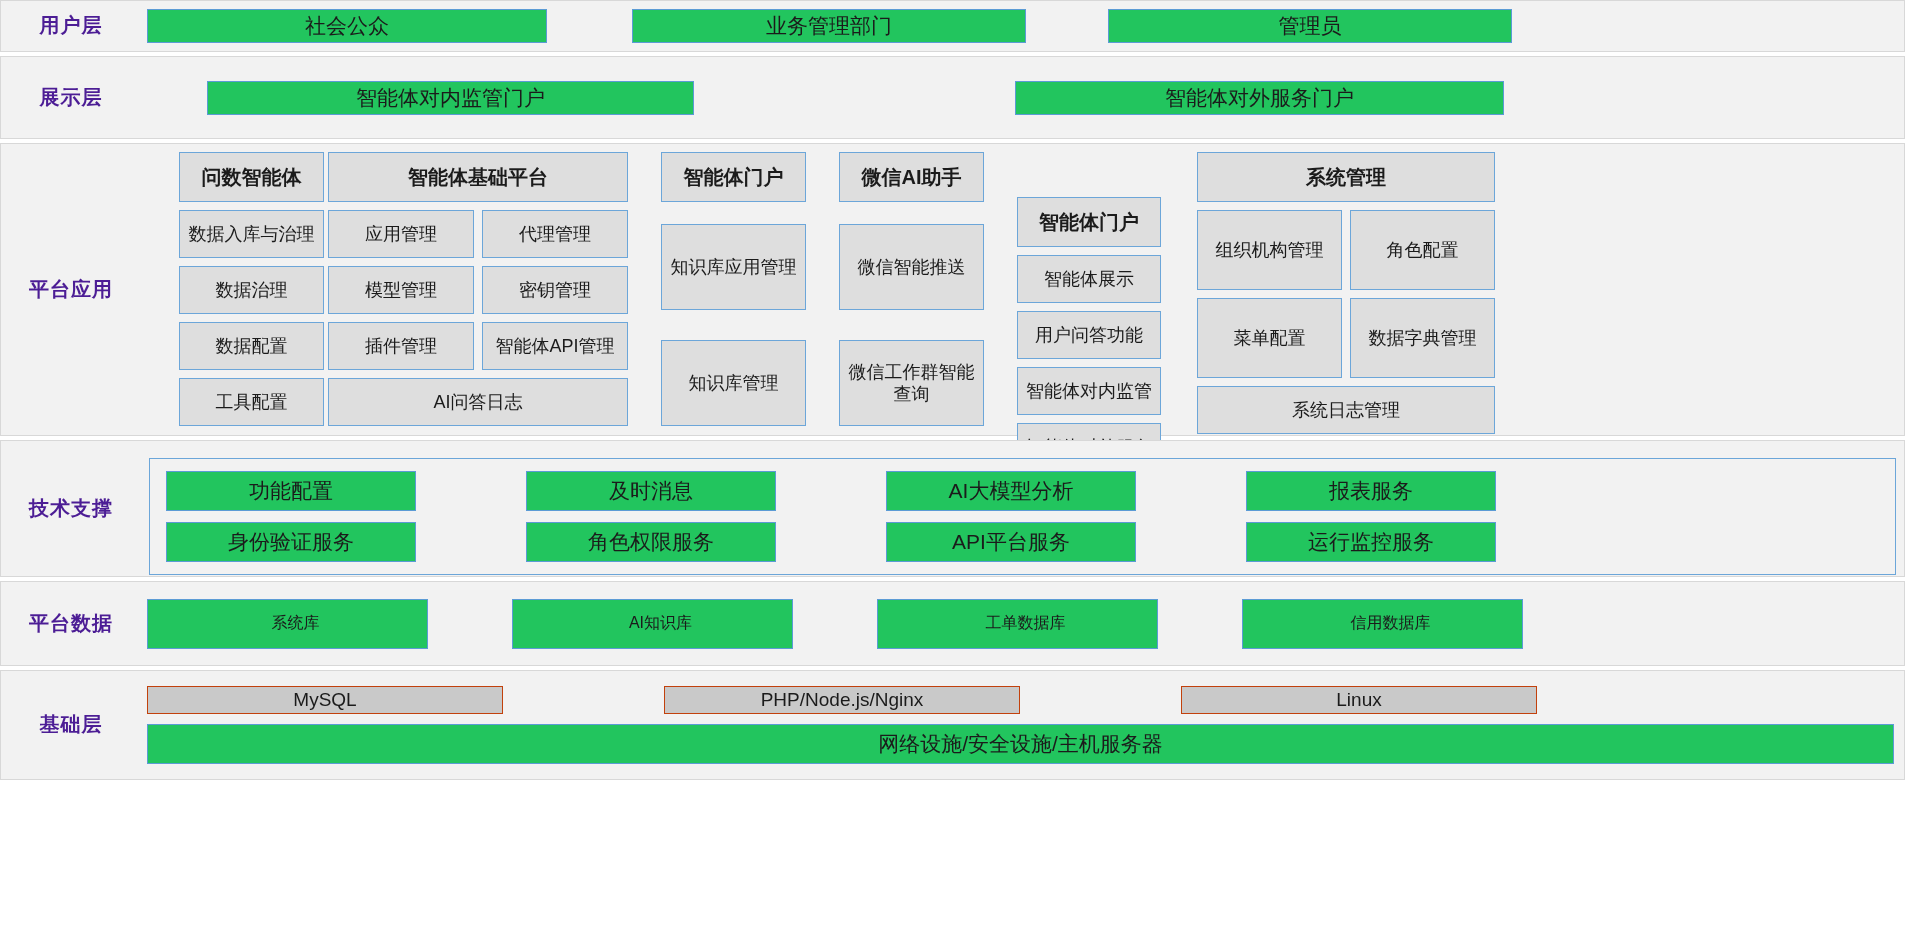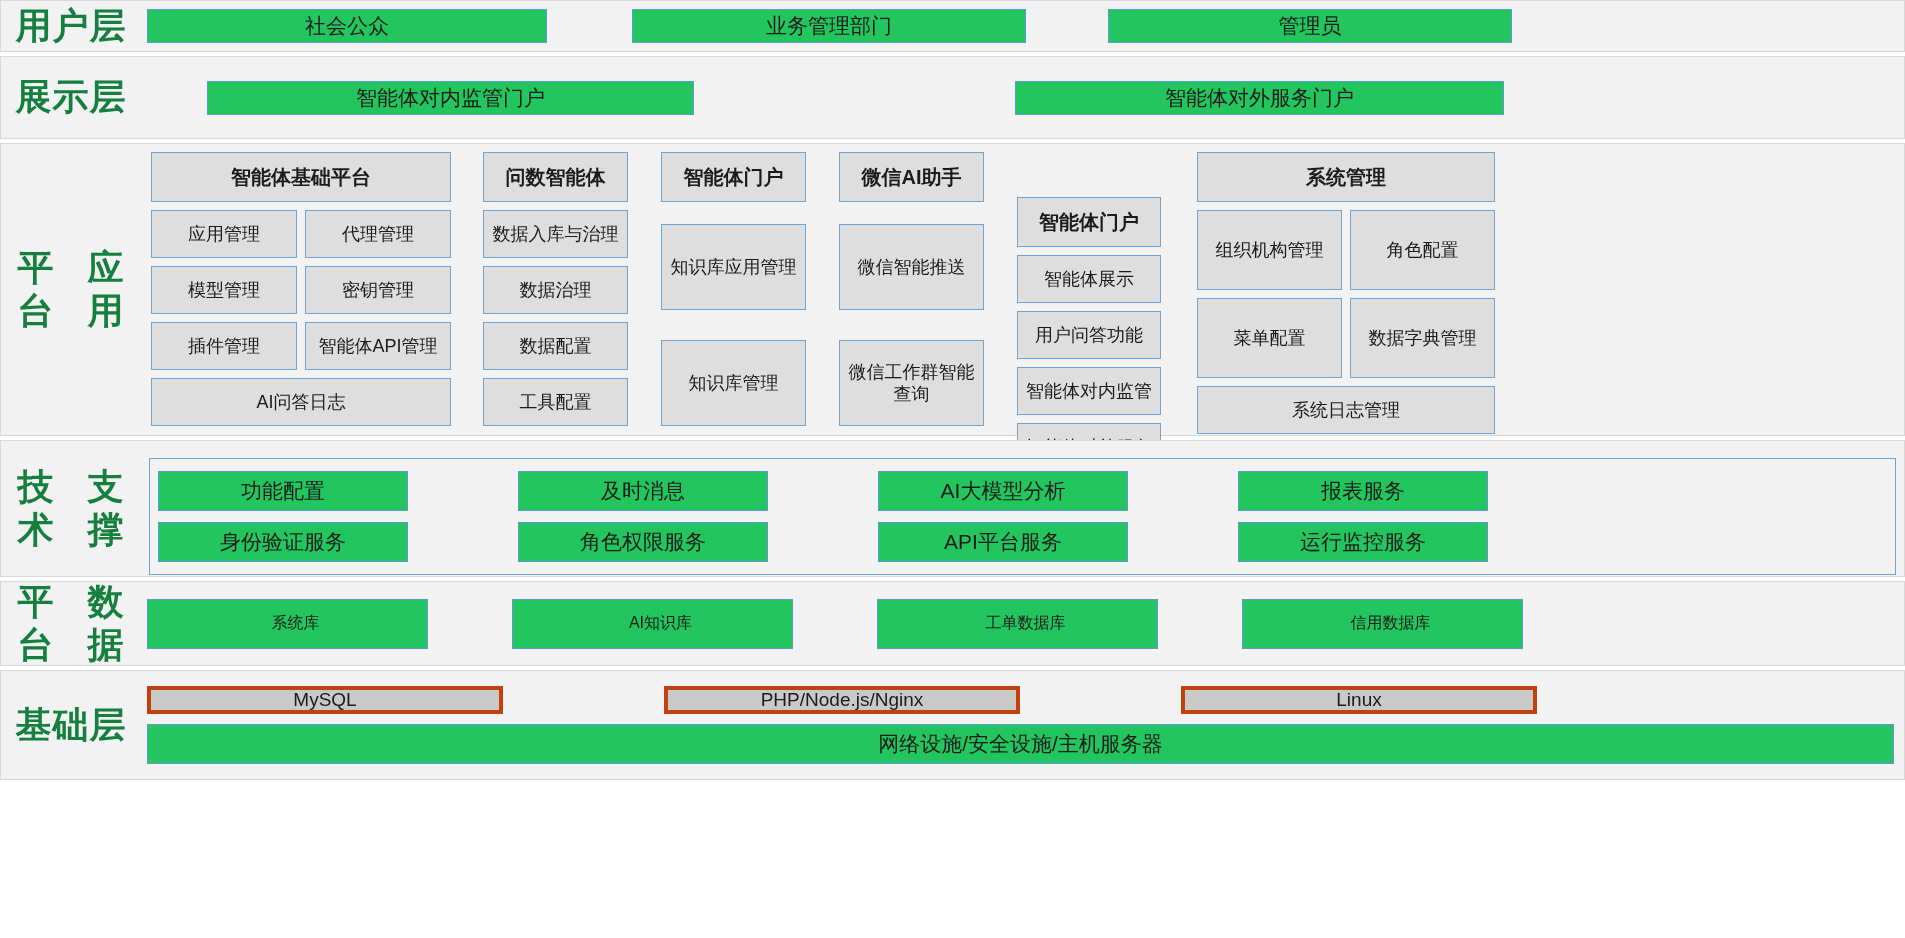--- a/index.html
+++ b/index.html
@@ -28,22 +28,22 @@
   }
   .layer + .layer{margin-top:4px;}
 
   .layer-label{
     width:140px;
     min-width:140px;
     display:flex;
     align-items:center;
     justify-content:center;
     font-weight:bold;
-    font-size:36px;
-    color:#15803d;
+    font-size:20px;
+    color:#4c1d95;
     letter-spacing:1px;
     line-height:1.18;
     text-align:center;
     box-sizing:border-box;
   }
   .layer-label span{display:block;}
 
   .layer-body{
     flex:1;
     display:flex;
@@ -76,21 +76,21 @@
     text-align:center;
     line-height:1.25;
     padding:2px 4px;
   }
   .gray-box.head{
     font-weight:bold;
     font-size:20px;
   }
   .lightgray-box{
     background:#c9c9c9;
-    border:4px solid #c2410c;
+    border:1px solid #c2410c;
     color:#1b1b1b;
     display:flex;
     align-items:center;
     justify-content:center;
     font-size:18px;
     box-sizing:border-box;
     text-align:center;
   }
 
   
@@ -139,21 +139,21 @@
   .h-xtall{height:86px;}
 
   
   #layer-tech{height:137px;}
   #layer-tech .layer-body{padding:0;align-items:center;}
   .tech-frame{
     flex:1;
     border:1px solid #6ca6d9;
     background:#f2f2f2;
     box-sizing:border-box;
-    padding:12px 8px;
+    padding:12px 16px;
     margin:16px 8px 0 8px;
     display:flex;
     flex-direction:column;
     gap:11px;
   }
   .tech-row{display:flex;gap:110px;}
   .tech-row .blue-box{width:250px;height:40px;font-size:21px;}
 
   
   #layer-data{height:85px;}
@@ -208,45 +208,45 @@
     </div>
   </div>
 
   <div class="layer" id="layer-apps">
     <div class="layer-label">
       <span>平台</span>
       <span>应用</span>
     </div>
     <div class="layer-body">
 
-      <div class="app-col col-base">
-        <div class="gray-box head h-head">智能体基础平台</div>
-        <div class="row2">
-          <div class="gray-box h-item">应用管理</div>
-          <div class="gray-box h-item">代理管理</div>
-        </div>
-        <div class="row2">
-          <div class="gray-box h-item">模型管理</div>
-          <div class="gray-box h-item">密钥管理</div>
-        </div>
-        <div class="row2">
-          <div class="gray-box h-item">插件管理</div>
-          <div class="gray-box h-item">智能体API管理</div>
-        </div>
-        <div class="gray-box h-item">AI问答日志</div>
-      </div>
-
       <div class="app-col col-wen">
         <div class="gray-box head h-head">问数智能体</div>
         <div class="gray-box h-item">数据入库与治理</div>
         <div class="gray-box h-item">数据治理</div>
         <div class="gray-box h-item">数据配置</div>
         <div class="gray-box h-item">工具配置</div>
       </div>
 
+      <div class="app-col col-base">
+        <div class="gray-box head h-head">智能体基础平台</div>
+        <div class="row2">
+          <div class="gray-box h-item">应用管理</div>
+          <div class="gray-box h-item">代理管理</div>
+        </div>
+        <div class="row2">
+          <div class="gray-box h-item">模型管理</div>
+          <div class="gray-box h-item">密钥管理</div>
+        </div>
+        <div class="row2">
+          <div class="gray-box h-item">插件管理</div>
+          <div class="gray-box h-item">智能体API管理</div>
+        </div>
+        <div class="gray-box h-item">AI问答日志</div>
+      </div>
+
       <div class="app-col col-know">
         <div class="gray-box head h-head">智能体门户</div>
         <div class="gray-box h-xtall" style="margin-top:14px;">知识库应用管理</div>
         <div class="gray-box h-xtall" style="margin-top:22px;">知识库管理</div>
       </div>
 
       <div class="app-col col-wechat">
         <div class="gray-box head h-head">微信AI助手</div>
         <div class="gray-box h-xtall" style="margin-top:14px;">微信智能推送</div>
         <div class="gray-box h-xtall" style="margin-top:22px;">微信工作群智能查询</div>

